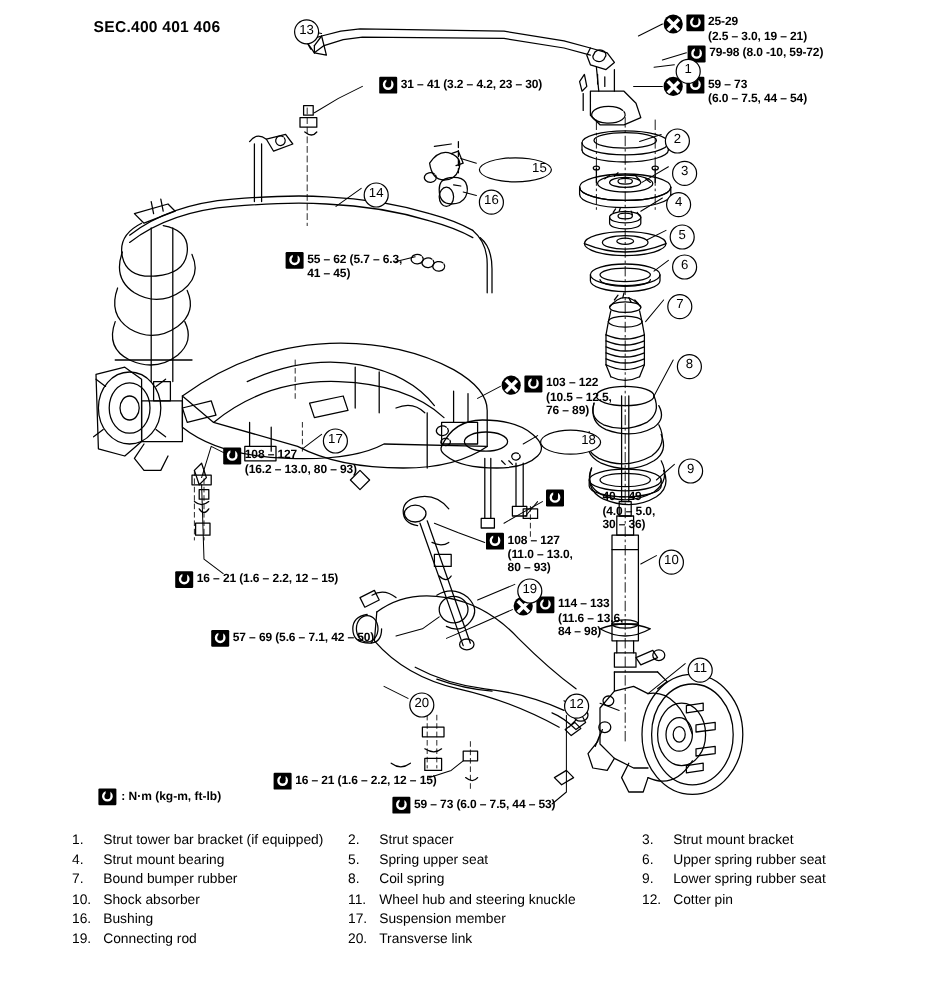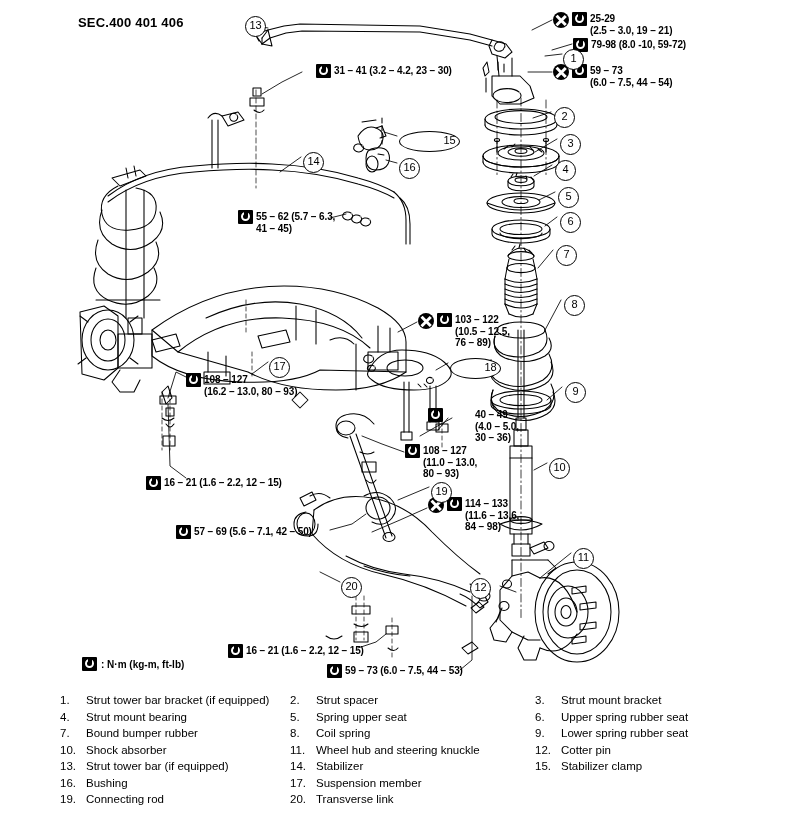--- a/index.html
+++ b/index.html
@@ -421,21 +421,21 @@
       </div>
       <div class="torque" style="left: 238px; top: 210px;">
         <span class="ico-torque"></span>
         <span class="txt">55 – 62 (5.7 – 6.3,<span class="l2">41 – 45)</span></span>
       </div>
       <div class="torque" style="left: 418px; top: 313px;">
         <span class="ico-x"></span>
         <span class="ico-torque"></span>
         <span class="txt">103 – 122<span class="l2">(10.5 – 12.5,</span><span class="l2">76 – 89)</span></span>
       </div>
-      <div class="torque" style="left: 428px; top: 408px; gap: 32px;">
+      <div class="torque" style="left: 455px; top: 408px; gap: 32px;">
         <span class="ico-torque"></span>
         <span class="txt">40 – 49<span class="l2">(4.0 – 5.0,</span><span class="l2">30 – 36)</span></span>
       </div>
       <div class="torque" style="left: 405px; top: 444px;">
         <span class="ico-torque"></span>
         <span class="txt">108 – 127<span class="l2">(11.0 – 13.0,</span><span class="l2">80 – 93)</span></span>
       </div>
       <div class="torque" style="left: 186px; top: 373px;">
         <span class="ico-torque"></span>
         <span class="txt">108 – 127<span class="l2">(16.2 – 13.0, 80 – 93)</span></span>
@@ -543,34 +543,20 @@
           <span class="lg-num">11.</span>
           <span class="lg-lab">Wheel hub and steering knuckle</span>
         </div>
         <div class="lg-cell c3">
           <span class="lg-num">12.</span>
           <span class="lg-lab">Cotter pin</span>
         </div>
       </div>
       <div class="lg-row">
         <div class="lg-cell c1">
-          <span class="lg-num">13.</span>
-          <span class="lg-lab">Strut tower bar (if equipped)</span>
-        </div>
-        <div class="lg-cell c2">
-          <span class="lg-num">14.</span>
-          <span class="lg-lab">Stabilizer</span>
-        </div>
-        <div class="lg-cell c3">
-          <span class="lg-num">15.</span>
-          <span class="lg-lab">Stabilizer clamp</span>
-        </div>
-      </div>
-      <div class="lg-row">
-        <div class="lg-cell c1">
           <span class="lg-num">16.</span>
           <span class="lg-lab">Bushing</span>
         </div>
         <div class="lg-cell c2">
           <span class="lg-num">17.</span>
           <span class="lg-lab">Suspension member</span>
         </div>
       </div>
       <div class="lg-row">
         <div class="lg-cell c1">

